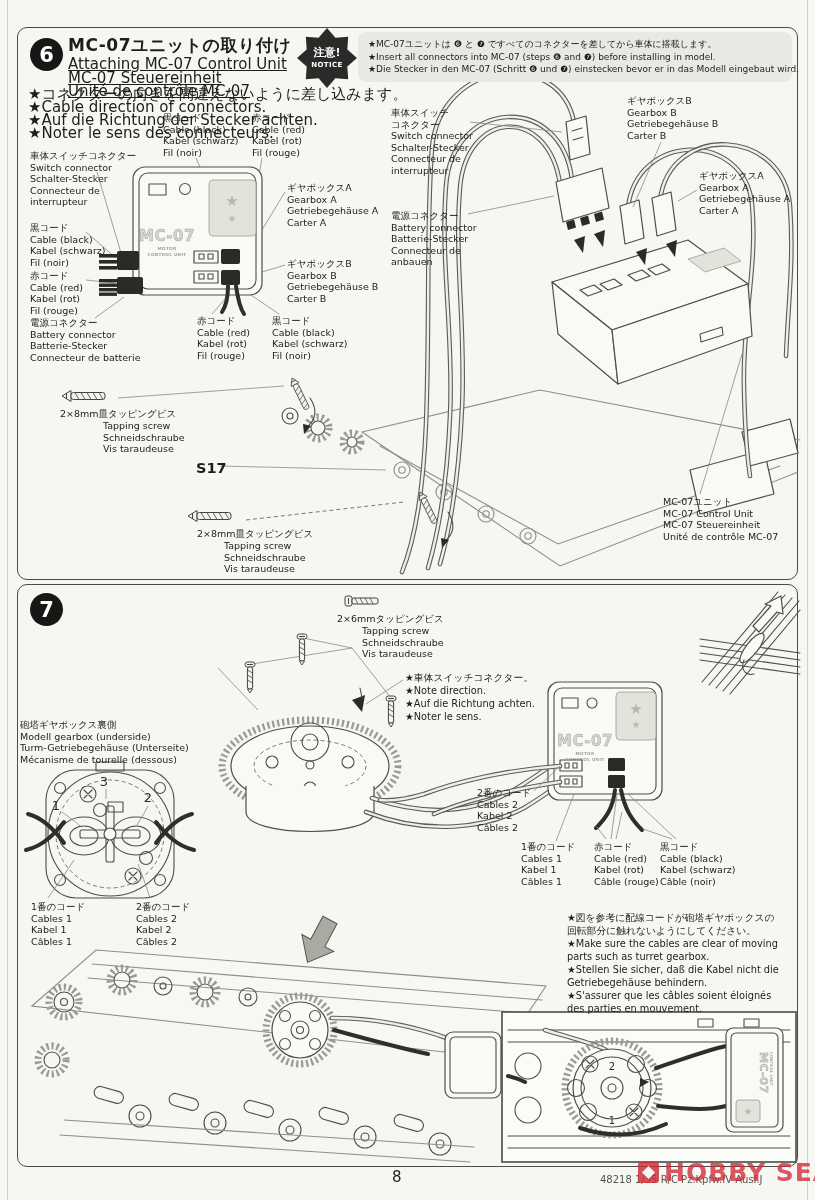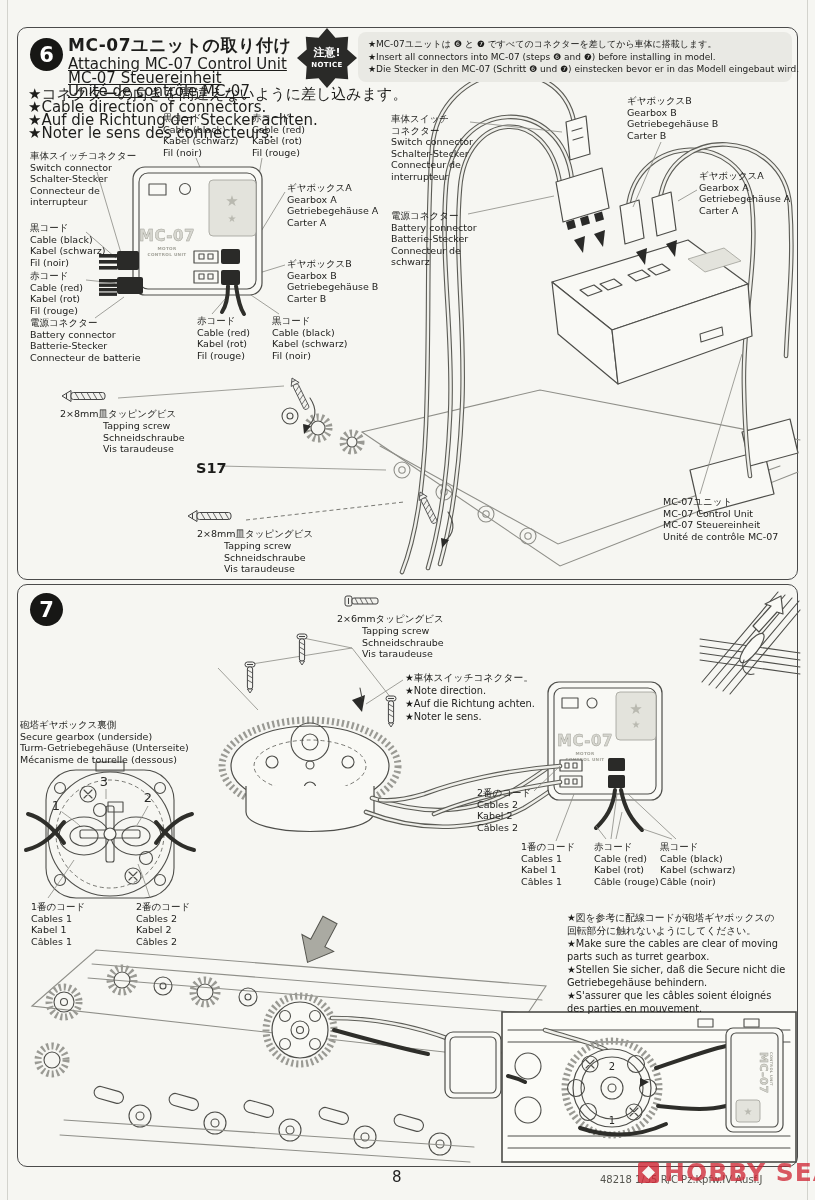--- a/index.html
+++ b/index.html
@@ -478,34 +478,34 @@
       <div>Kabel (rot)</div>
       <div>Fil (rouge)</div>
     </div>
   <div class="lb" style="left:272px;top:315px">
       <div>黒コード</div>
       <div>Cable (black)</div>
       <div>Kabel (schwarz)</div>
       <div>Fil (noir)</div>
     </div>
 
-  <div class="lb" style="left:391px;top:113px">
+  <div class="lb" style="left:391px;top:107px">
       <div>車体スイッチ</div>
       <div>コネクター</div>
       <div>Switch connector</div>
       <div>Schalter-Stecker</div>
       <div>Connecteur de</div>
       <div>interrupteur</div>
     </div>
   <div class="lb" style="left:391px;top:210px">
       <div>電源コネクター</div>
       <div>Battery connector</div>
       <div>Batterie-Stecker</div>
       <div>Connecteur de</div>
-      <div>schwarz</div>
+      <div>anbauen</div>
     </div>
   <div class="lb" style="left:627px;top:95px">
       <div>ギヤボックスB</div>
       <div>Gearbox B</div>
       <div>Getriebegehäuse B</div>
       <div>Carter B</div>
     </div>
   <div class="lb" style="left:699px;top:170px">
       <div>ギヤボックスA</div>
       <div>Gearbox A</div>
@@ -543,21 +543,21 @@
       <div>Vis taraudeuse</div>
     </div>
   <div class="nt" style="left:405px;top:671px;font-size:9.8px">
       <div>★車体スイッチコネクター。</div>
       <div>★Note direction.</div>
       <div>★Auf die Richtung achten.</div>
       <div>★Noter le sens.</div>
     </div>
   <div class="lb" style="left:20px;top:719px">
       <div>砲塔ギヤボックス裏側</div>
-      <div>Secure gearbox (underside)</div>
+      <div>Modell gearbox (underside)</div>
       <div>Turm-Getriebegehäuse (Unterseite)</div>
       <div>Mécanisme de tourelle (dessous)</div>
     </div>
   <div class="lb" style="left:31px;top:901px">
       <div>1番のコード</div>
       <div>Cables 1</div>
       <div>Kabel 1</div>
       <div>Câbles 1</div>
     </div>
   <div class="lb" style="left:136px;top:901px">
@@ -588,21 +588,21 @@
       <div>黒コード</div>
       <div>Cable (black)</div>
       <div>Kabel (schwarz)</div>
       <div>Câble (noir)</div>
     </div>
   <div class="nt" style="left:567px;top:911px;font-size:9.8px">
       <div>★図を参考に配線コードが砲塔ギヤボックスの</div>
       <div>回転部分に触れないようにしてください。</div>
       <div>★Make sure the cables are clear of moving</div>
       <div>parts such as turret gearbox.</div>
-      <div>★Stellen Sie sicher, daß die Secure nicht die</div>
+      <div>★Stellen Sie sicher, daß die Kabel nicht die</div>
       <div>Getriebegehäuse behindern.</div>
       <div>★S'assurer que les câbles soient éloignés</div>
       <div>des parties en mouvement.</div>
     </div>
 
   <div class="page-num" style="left:392px;top:1168px">8</div>
   <div class="footer-code" style="left:600px;top:1174px">48218 1/35 R/C Pz.Kpfw.IV Ausf.J</div>
   <div class="watermark" style="left:638px;top:1158px">
     <span class="wm-icon"></span>
     <span>HOBBY SEARCH</span>

